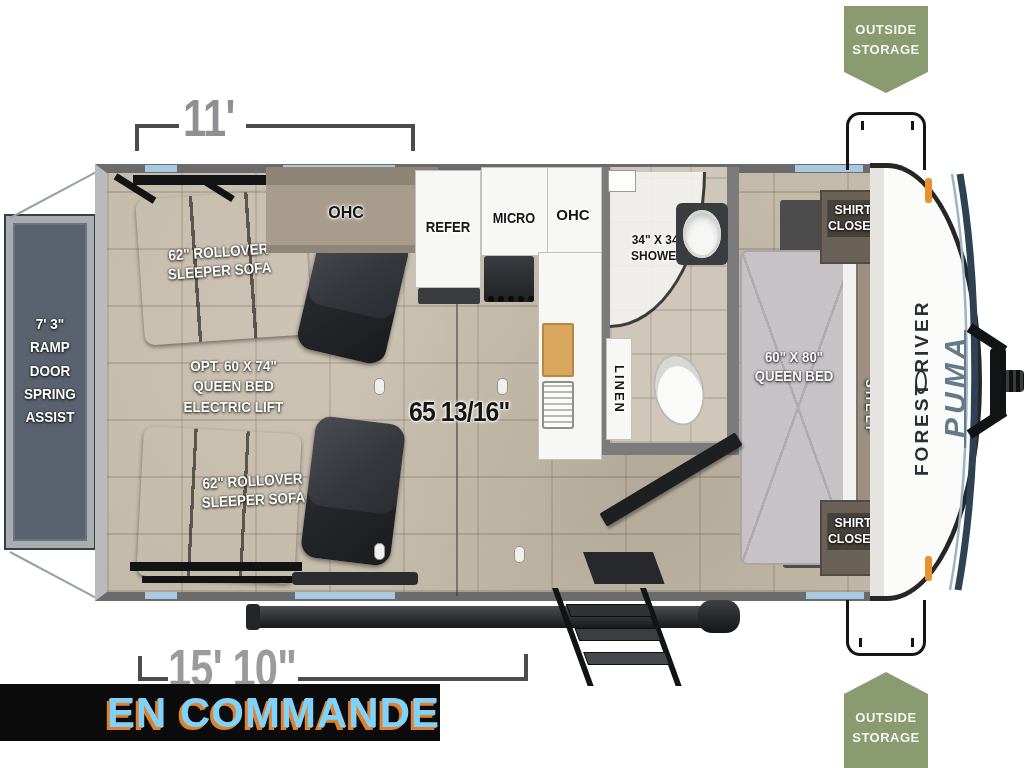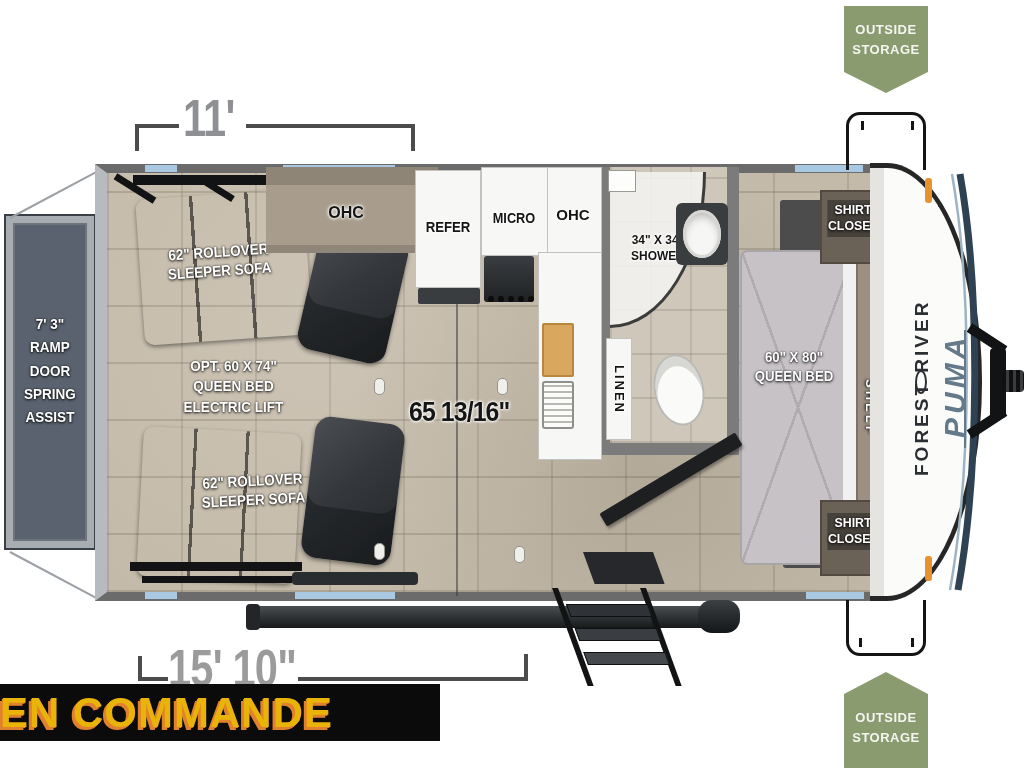--- a/index.html
+++ b/index.html
@@ -41,22 +41,22 @@
   .badge-rect{background:var(--badge-green,#8b9b70);color:#f4f5ef;font-weight:700;
               font-size:13px;letter-spacing:.5px;text-align:center;line-height:1.5;}
   .tri-down{width:0;height:0;border-left:42px solid transparent;border-right:42px solid transparent;
             border-top:21px solid var(--badge-green,#8b9b70);}
   .tri-up{width:0;height:0;border-left:42px solid transparent;border-right:42px solid transparent;
           border-bottom:22px solid var(--badge-green,#8b9b70);}
   
   .dim-line{background:#4c4c4c;}
   .dim-text{font-weight:700;color:#8e9093;letter-spacing:-1px;transform:scaleX(.8);transform-origin:left top;}
   
-  .banner{background:var(--banner-bg,#0b0b0b);color:#eab308;font-weight:700;
-          font-size:42px;letter-spacing:1px;text-align:left;line-height:57px;
+  .banner{background:var(--banner-bg,#0b0b0b);color:#7dd3fc;font-weight:700;
+          font-size:42px;letter-spacing:1px;text-align:right;line-height:57px;
           text-shadow:-3px 3px 0 var(--banner-accent,#e0812f),-1px 1px 0 var(--banner-accent,#e0812f);}
   .outline-bracket{border:3px solid #141414;box-sizing:border-box;background:transparent;}
 </style>
 </head>
 <body>
 
 <div class="abs" style="left:4px;top:214px;width:92px;height:336px;background:#59626e;border:2px solid #3a3f45;
             box-shadow:inset 0 0 0 7px #a8adb2, inset 0 0 0 9px #6e747c;box-sizing:border-box;">
   <div class="lbl lbl-w pre abs" style="left:4px;top:96px;width:80px;font-size:15px;line-height:1.55;transform:scaleX(.9);">7' 3"
 RAMP DOOR

